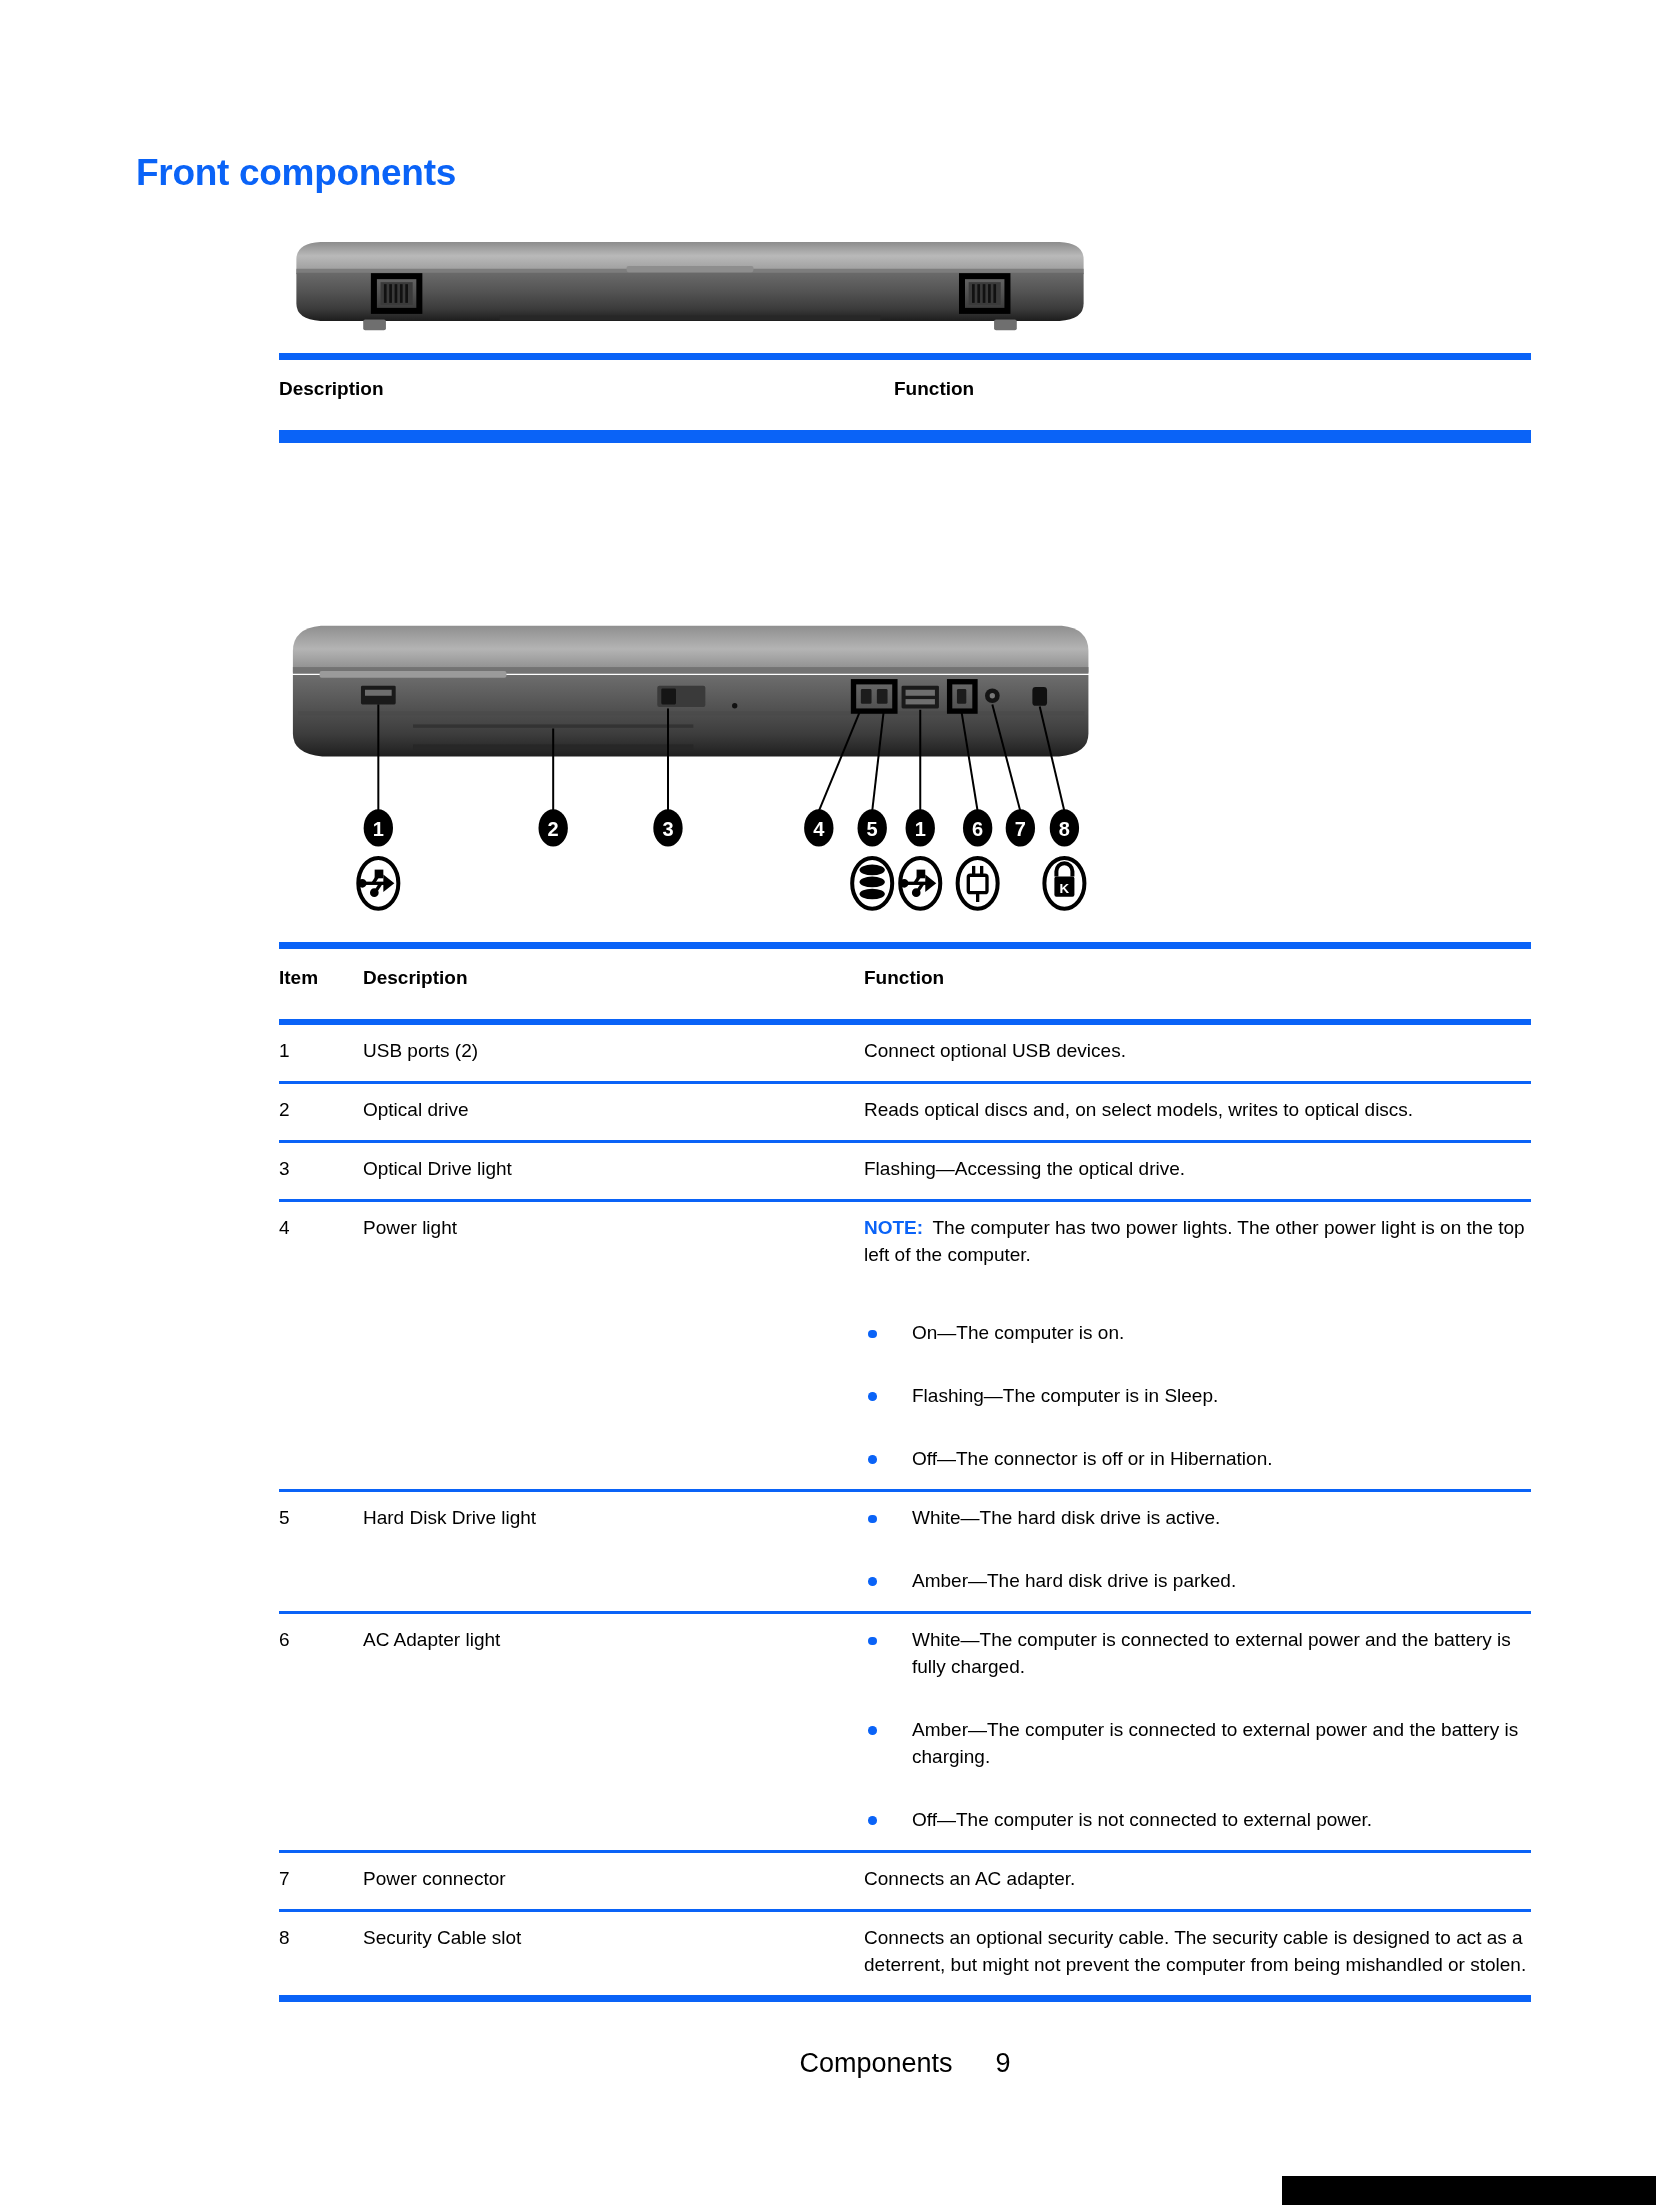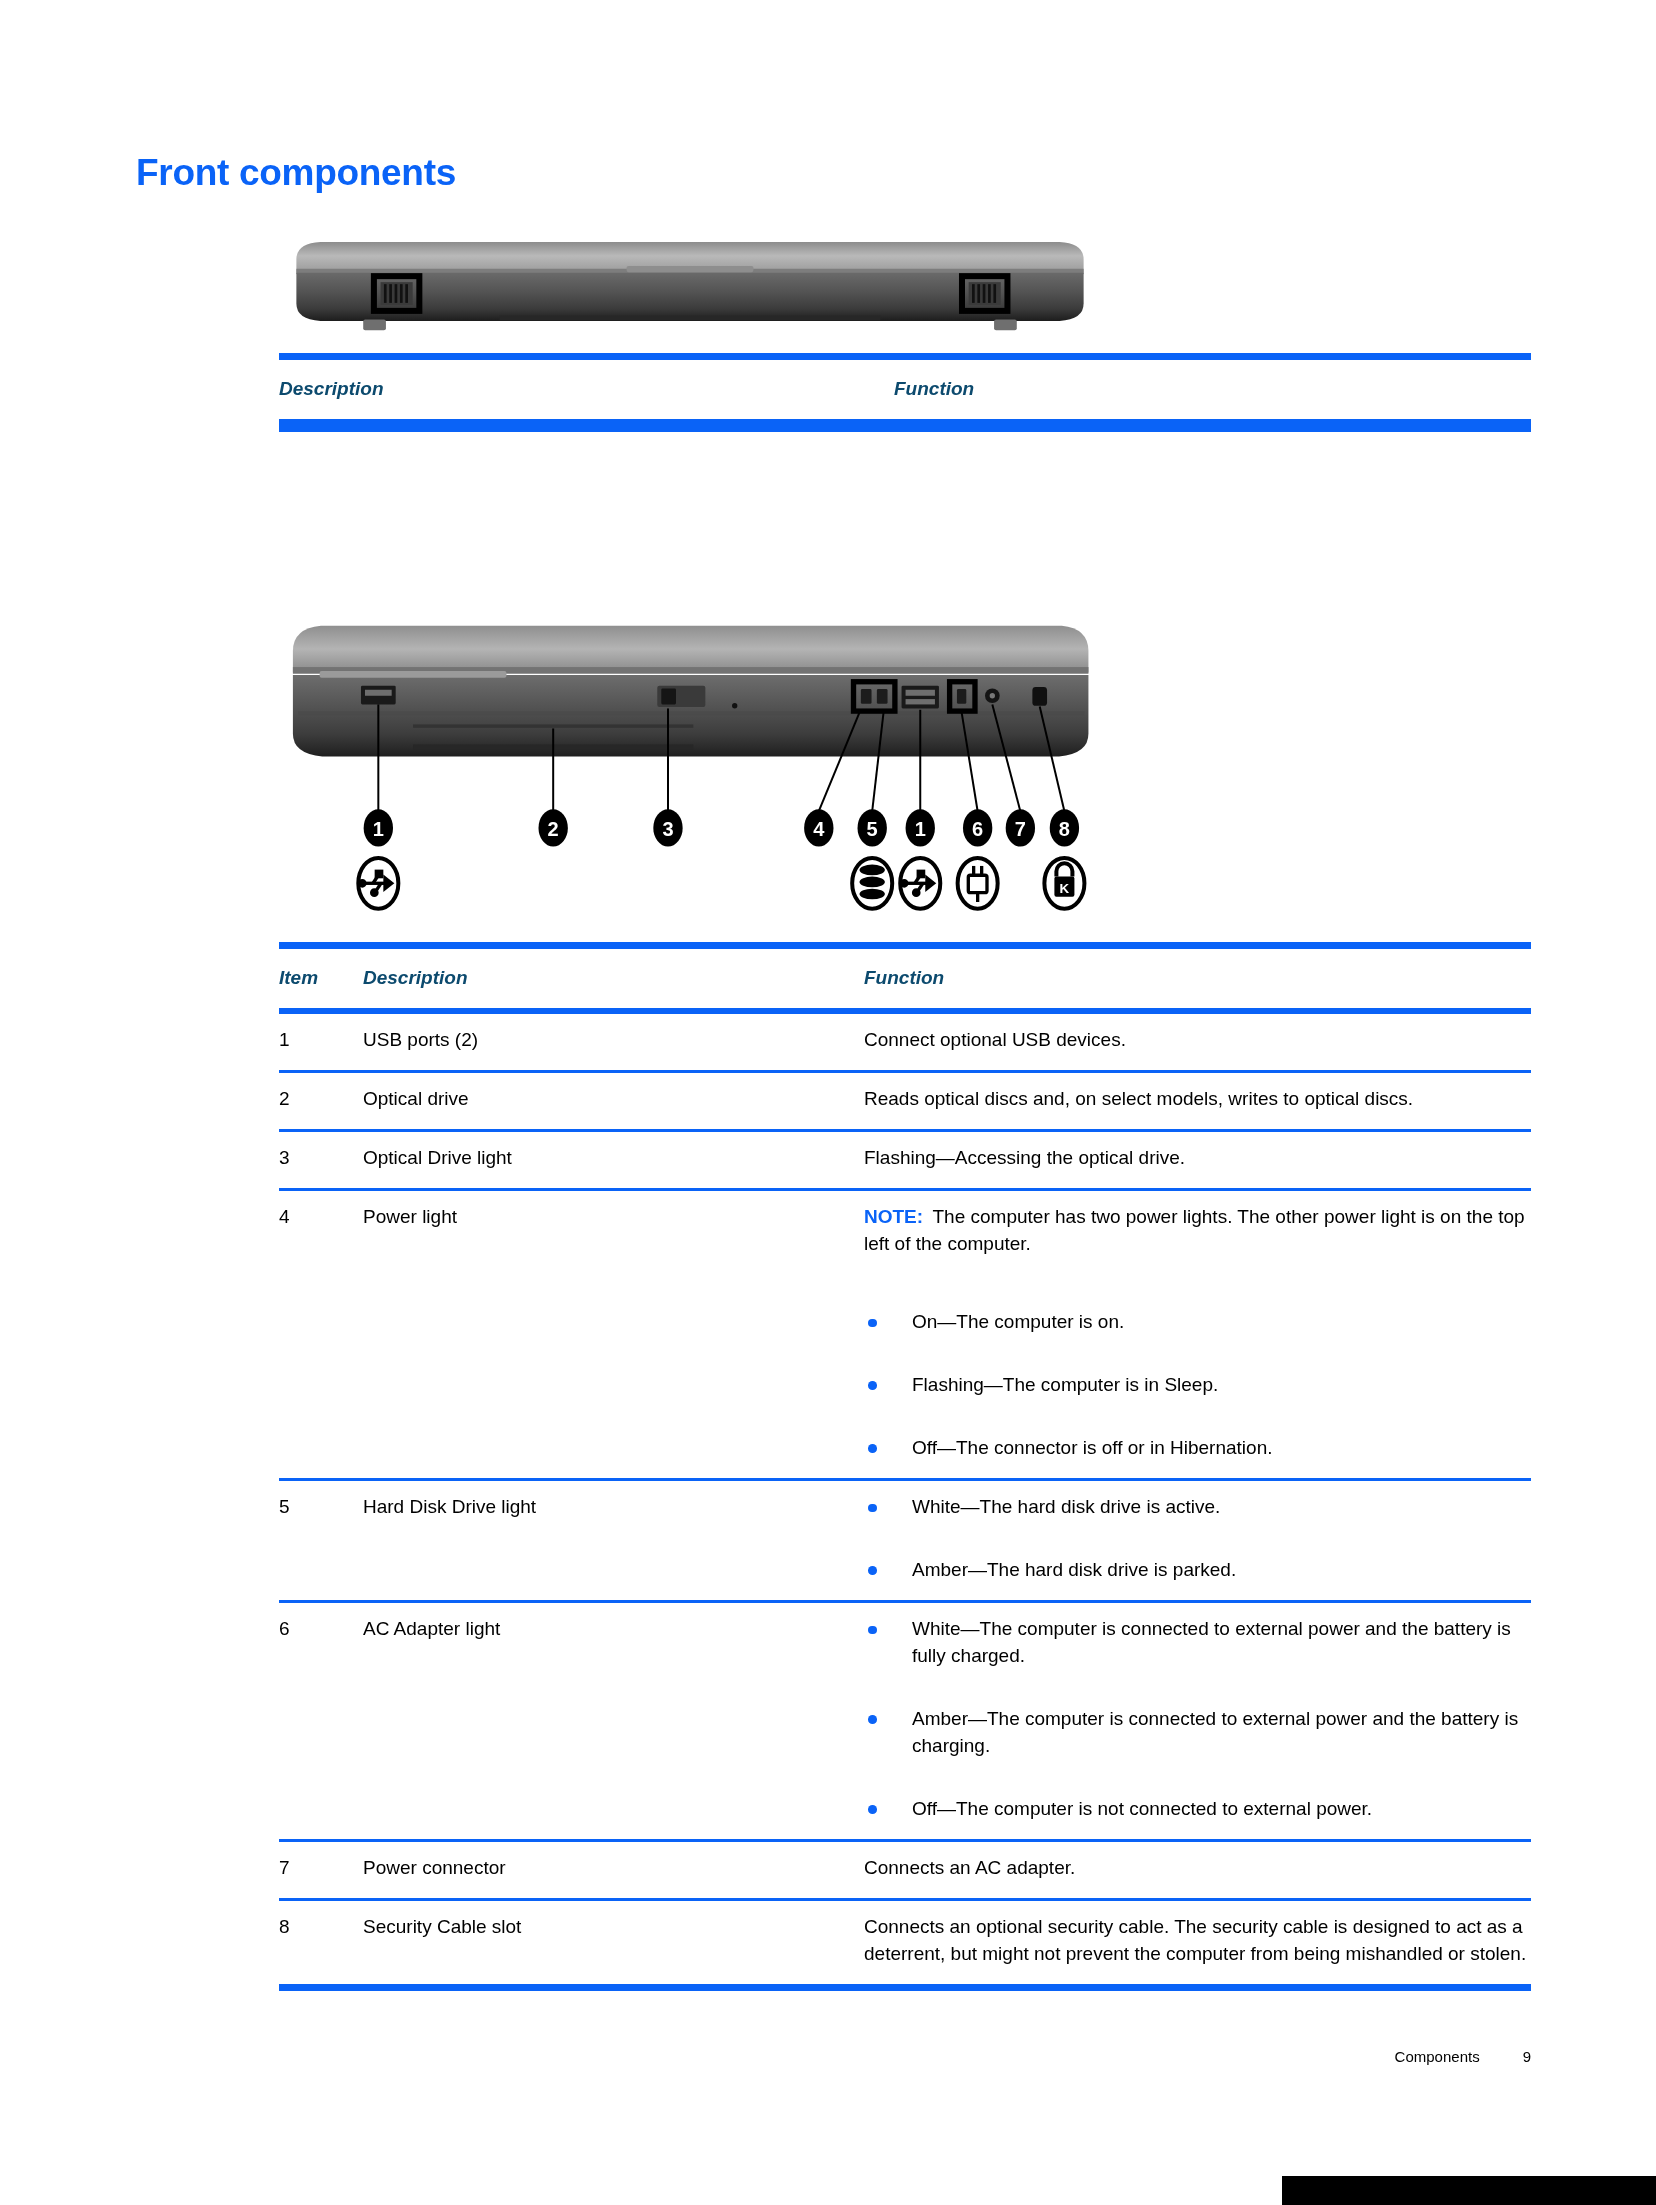--- a/index.html
+++ b/index.html
@@ -72,25 +72,24 @@
   }
   table.grid th,
   table.grid td {
     text-align: left;
     vertical-align: top;
     padding: 13.4px 0 16px 0;
     font-size: 19px;
     line-height: 1.42;
   }
   table.grid th {
-    color: #0c4a6e;
+    color: #000000;
     font-weight: bold;
     padding-top: 16px;
-    padding-bottom: 16px;
-    font-style: italic;
+    padding-bottom: 27px;
   }
 
   
   .col-desc2 { width: 615px; }
   .col-func2 { width: auto; }
   
   .col-item { width: 84px; }
   .col-desc3 { width: 501px; }
   .col-func3 { width: auto; }
 
@@ -127,22 +126,22 @@
   }
   .bullets-spaced li { margin-bottom: 39px; }
   .note-block { margin-bottom: 51px; }
 
   
   #footer {
     position: absolute;
     top: 2048px;
     left: 279px;
     width: 1252px;
-    text-align: right;
-    font-size: 15px;
+    text-align: center;
+    font-size: 27px;
     white-space: nowrap;
   }
   #footer .footer-chapter { margin-right: 43px; }
   #black-bar {
     position: absolute;
     left: 1282px;
     top: 2176px;
     width: 375px;
     height: 29px;
     background: #000000;

